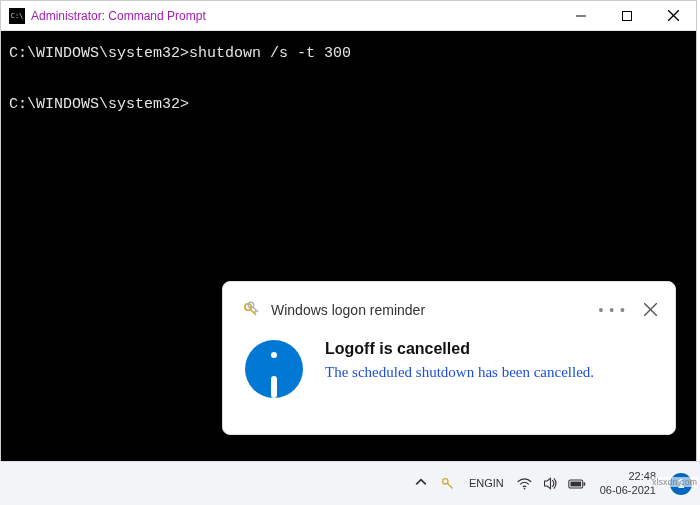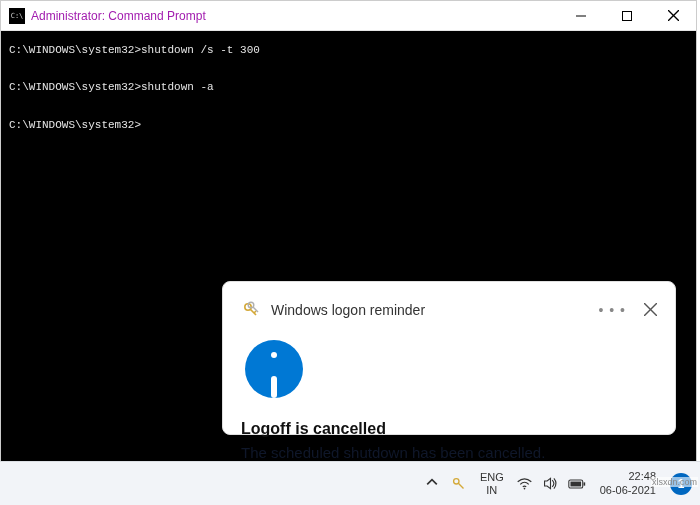--- a/index.html
+++ b/index.html
@@ -46,21 +46,21 @@
       height: 30px;
       display: flex;
       align-items: center;
       justify-content: center;
       font-size: 12px;
     }
     .terminal {
       background: #000;
       color: #e5e5e5;
       font-family: 'Consolas', 'Courier New', monospace;
-      font-size: 11px;
+      font-size: 15px;
       padding: 10px 8px 20px 8px;
       height: 430px;
       white-space: pre;
       line-height: 1.7;
     }
     .term-line { display: block; }
     .notification {
       position: absolute;
       left: 222px;
       top: 281px;
@@ -97,21 +97,20 @@
     .notif-close {
       color: #555;
       font-size: 15px;
       cursor: pointer;
     }
     .notif-body {
       display: flex;
       margin-top: 16px;
       gap: 22px;
       align-items: flex-start;
-      flex-direction: column;
     }
     .notif-body-icon {
       width: 58px;
       height: 58px;
       background: #0078d4;
       border-radius: 50%;
       display: flex;
       align-items: center;
       justify-content: center;
       flex-shrink: 0;
@@ -140,42 +139,42 @@
       align-items: center;
     }
     .notif-title {
       font-size: 16px;
       font-weight: 600;
       color: #111;
       margin-bottom: 4px;
     }
     .notif-text {
       font-size: 15px;
-      color: #0f172a;
+      color: #1d4ed8;
       line-height: 1.4;
+      font-family: Liberation Serif, serif;
     }
     .taskbar {
       position: absolute;
       left: 0;
       bottom: 0;
       width: 700px;
       height: 44px;
       background: #f2f4f8;
       border-top: 1px solid #dcdfe4;
       display: flex;
       align-items: center;
       justify-content: flex-end;
       padding: 0 8px;
       gap: 8px;
     }
     .tray-chevron { color: #333; font-size: 12px; margin-right: 4px; }
     .tray-icon { width: 18px; height: 18px; display:flex; align-items:center; justify-content:center; }
     .lang-box {
       display: flex;
-      flex-direction: column;
       align-items: center;
       font-size: 11px;
       color: #333;
       line-height: 1.1;
       margin: 0 4px;
     }
     .clock-box {
       display: flex;
       flex-direction: column;
       align-items: flex-end;
@@ -228,21 +227,20 @@
         </svg>
     </div>
     <div class="win-btn">
       <svg width="11" height="11" viewBox="0 0 10 10">
           <line x1="0" y1="0" x2="10" y2="10" stroke="#000" stroke-width="1.2"></line>
           <line x1="10" y1="0" x2="0" y2="10" stroke="#000" stroke-width="1.2"></line>
         </svg>
     </div>
   </div>
   <div class="terminal"><span class="term-line">C:\WINDOWS\system32&gt;shutdown /s -t 300</span>
-<span class="term-line">C:\WINDOWS\system32&gt;shutdown -a</span>
 <span class="term-line">C:\WINDOWS\system32&gt;</span></div>
 </div>
 
 <div class="notification">
   <div class="notif-header">
     <span class="notif-app-icon key-icon">
       <svg width="20" height="20" viewBox="0 0 20 20">
         <circle cx="7" cy="7" r="3.2" fill="none" stroke="#d4a93a" stroke-width="1.6"></circle>
         <line x1="9" y1="9" x2="15" y2="15" stroke="#d4a93a" stroke-width="1.6"></line>
         <line x1="13" y1="13" x2="15" y2="11" stroke="#d4a93a" stroke-width="1.6"></line>

